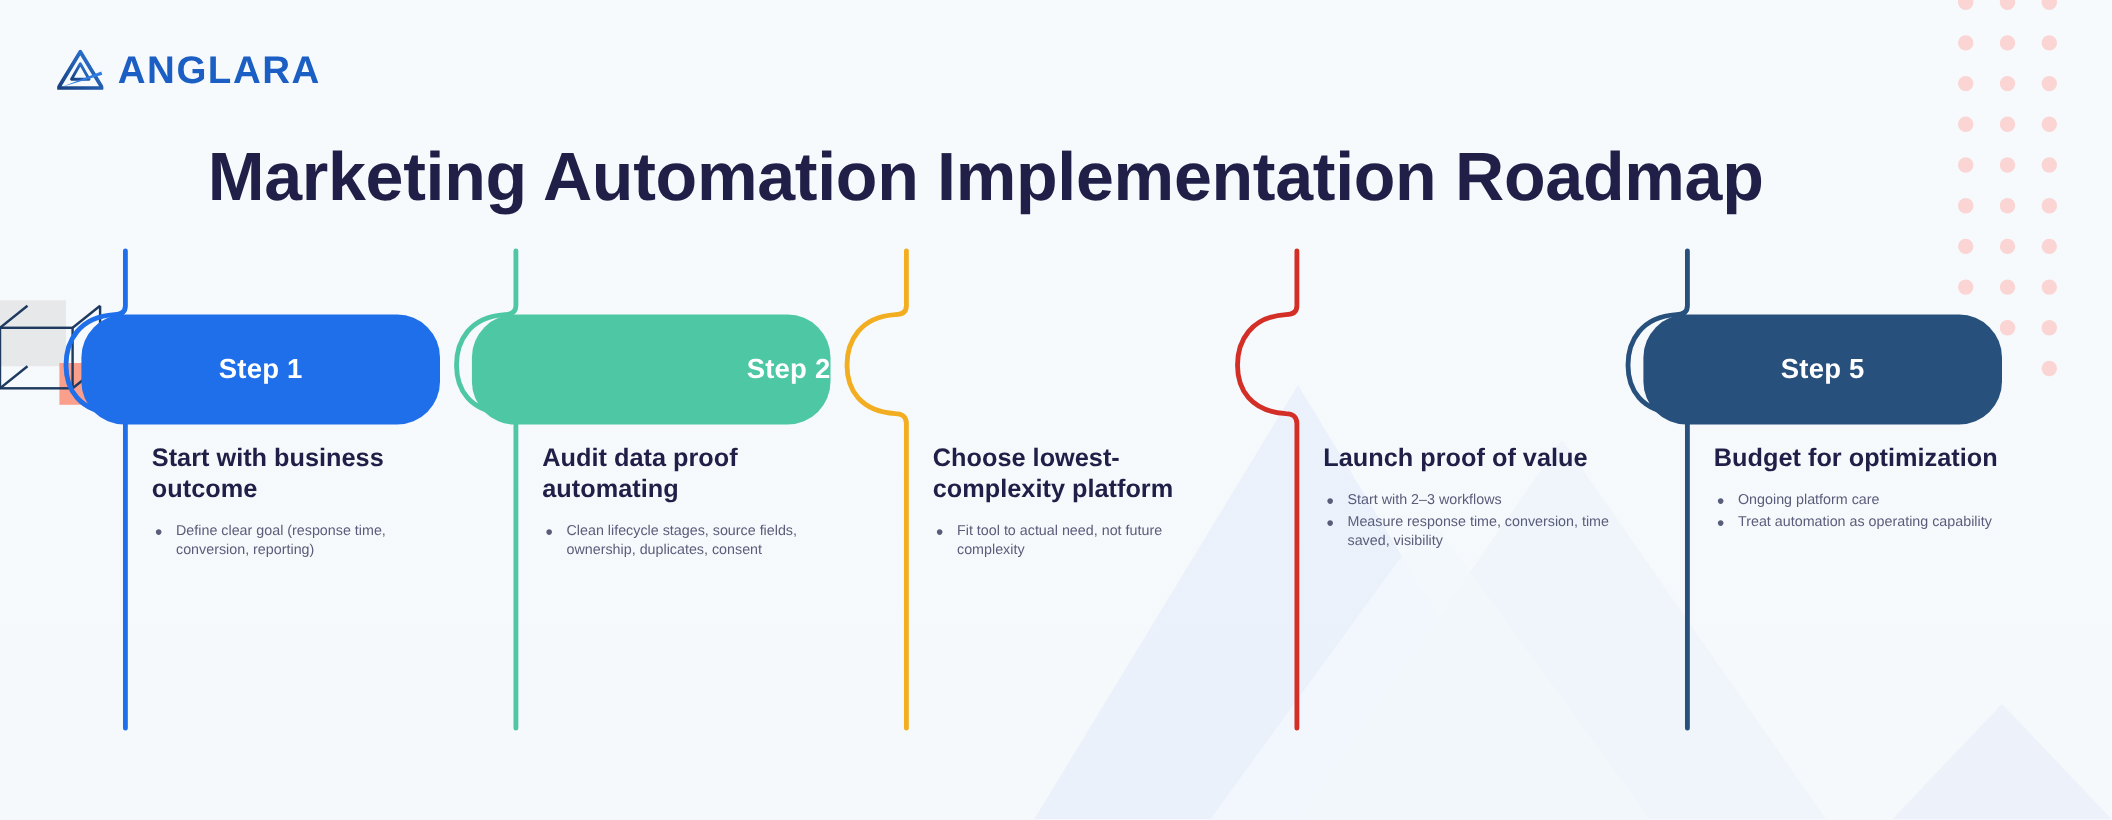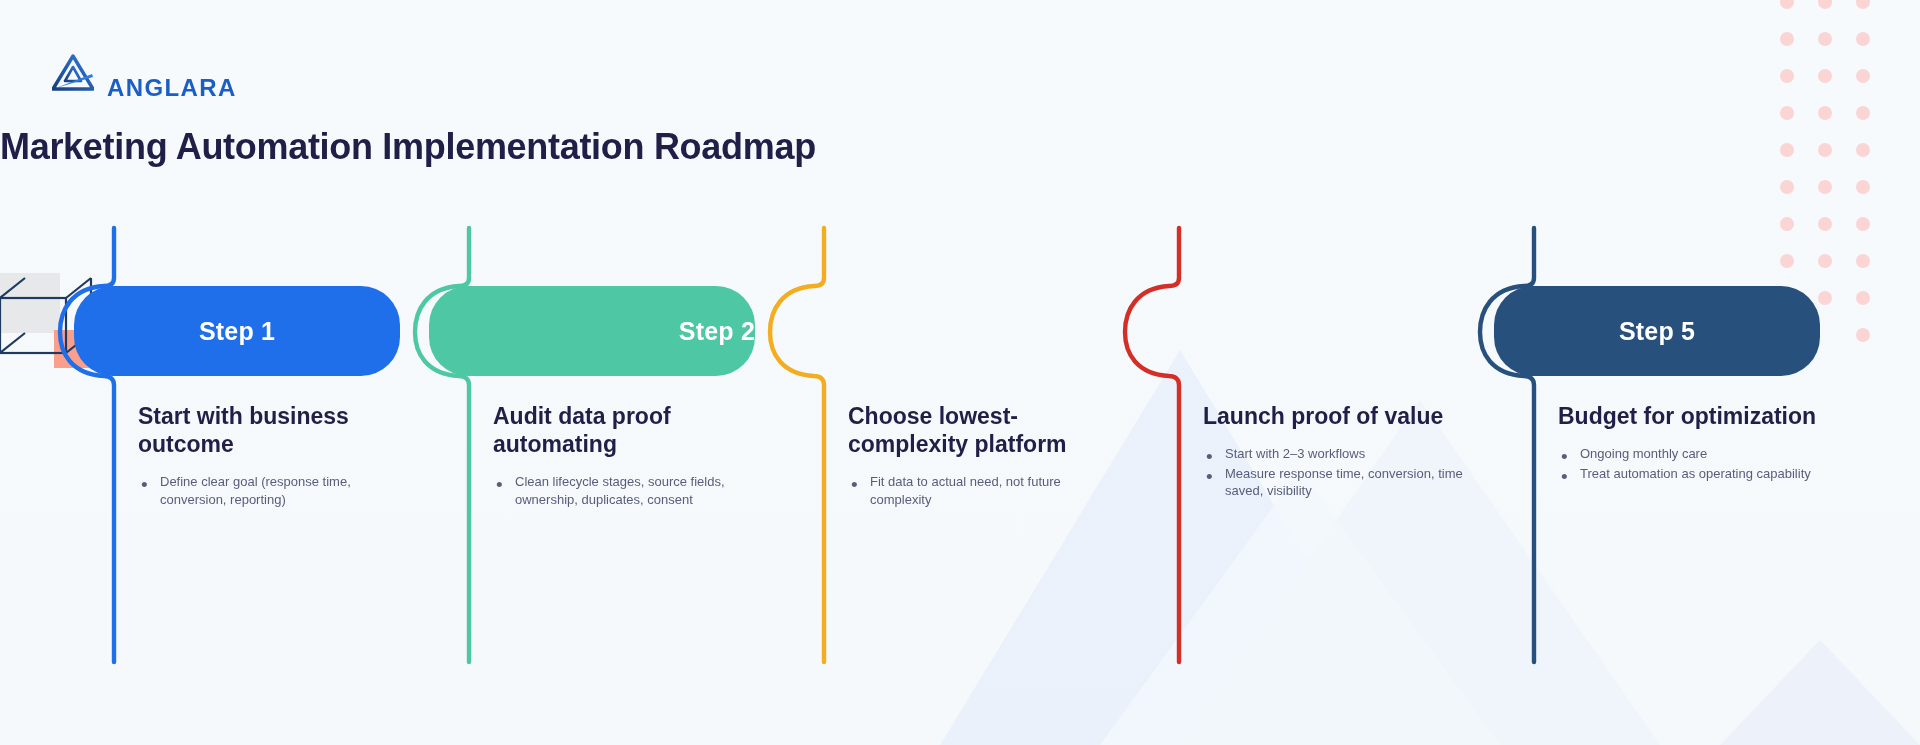--- a/index.html
+++ b/index.html
@@ -34,45 +34,44 @@
   }
   #cube-wire { position:absolute; left:0; top:0; }
 
   
   #logo {
     position:absolute; left:52px; top:44px;
     display:flex; align-items:center; gap:13px;
     z-index:5;
   }
   #logo-word {
-    font-size:24px; font-weight:700; letter-spacing:1.4px;
+    font-size:35px; font-weight:700; letter-spacing:1.4px;
     color:#1b5fc4;
-    margin-top:30px;
   }
 
   #page-title {
     position:absolute; top:126px; left:0; width:1792px;
-    text-align:left;
-    font-size:36px; font-weight:700; letter-spacing:-0.3px;
+    text-align:center;
+    font-size:62px; font-weight:700; letter-spacing:-0.3px;
     color:#1f1f47;
     z-index:5;
   }
 
   
   #steps {
     position:absolute; left:0; top:222px; width:1920px; height:470px;
     z-index:4;
   }
   .step { position:absolute; top:0; width:356px; height:470px; }
 
   .connector { position:absolute; left:0; top:0; overflow:visible; }
 
   .pill {
     position:absolute; left:22px; top:64px;
-    width:326px; height:90px;
+    width:326px; height:100px;
     border-radius:39px;
     display:flex; align-items:center; justify-content:center;
     color:#ffffff; font-size:25px; font-weight:700;
     letter-spacing:0.2px;
   }
 
   .step-body { position:absolute; left:86px; top:180px; width:268px; }
 
   .step-heading {
     font-size:23px; font-weight:700; line-height:1.22;
@@ -200,21 +199,21 @@
           </ul>
         </div>
       </div>
       <div class="step" style="left: 762px;">
         <svg class="connector" width="120" height="450" viewBox="0 0 120 450">
           <path d="M 62 6 L 62 56 C 62 62 58 64 52 64 C 20 66 8 88 8 110 C 8 132 20 152 52 154 C 58 154 62 157 62 163 L 62 440" fill="none" stroke="#f2ae20" stroke-width="4.4" stroke-linecap="round"></path>
         </svg>
         <div class="step-body">
           <div class="step-heading">Choose lowest-complexity platform</div>
           <ul class="bullets">
-            <li>Fit data to actual need, not future complexity</li>
+            <li>Fit tool to actual need, not future complexity</li>
           </ul>
         </div>
       </div>
       <div class="step" style="left: 1117px;">
         <svg class="connector" width="120" height="450" viewBox="0 0 120 450">
           <path d="M 62 6 L 62 56 C 62 62 58 64 52 64 C 20 66 8 88 8 110 C 8 132 20 152 52 154 C 58 154 62 157 62 163 L 62 440" fill="none" stroke="#d32f27" stroke-width="4.4" stroke-linecap="round"></path>
         </svg>
         <div class="step-body">
           <div class="step-heading">Launch proof of value</div>
           <ul class="bullets">
@@ -226,20 +225,20 @@
       <div class="step" style="left: 1472px;">
         <svg class="connector" width="120" height="450" viewBox="0 0 120 450">
           <path d="M 62 6 L 62 56 C 62 62 58 64 52 64 C 20 66 8 88 8 110 C 8 132 20 152 52 154 C 58 154 62 157 62 163 L 62 440" fill="none" stroke="#27507d" stroke-width="4.4" stroke-linecap="round"></path>
         </svg>
         <div class="pill" style="background: rgb(39, 80, 125);">
           <span>Step 5</span>
         </div>
         <div class="step-body">
           <div class="step-heading">Budget for optimization</div>
           <ul class="bullets">
-            <li>Ongoing monthly care</li>
+            <li>Ongoing platform care</li>
             <li>Treat automation as operating capability</li>
           </ul>
         </div>
       </div>
     </div>
 
 </div>
 
 </body></html>

